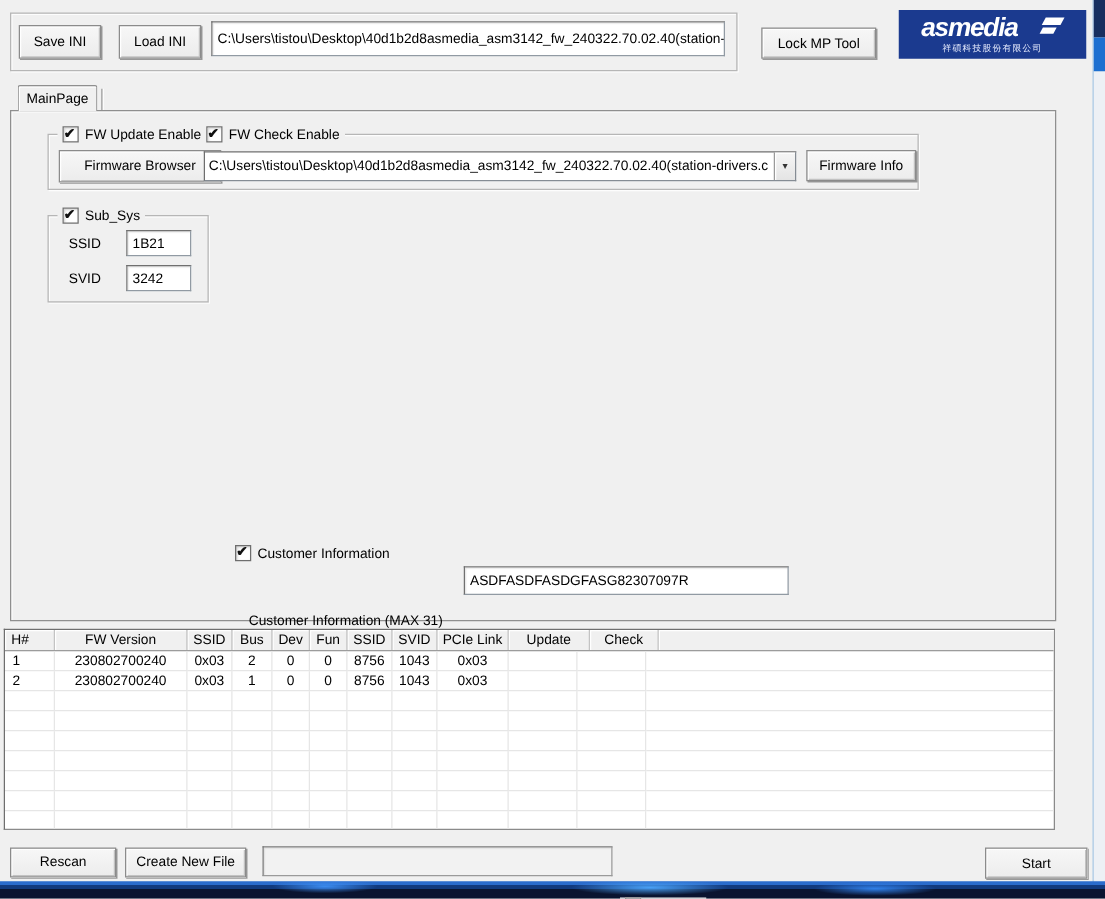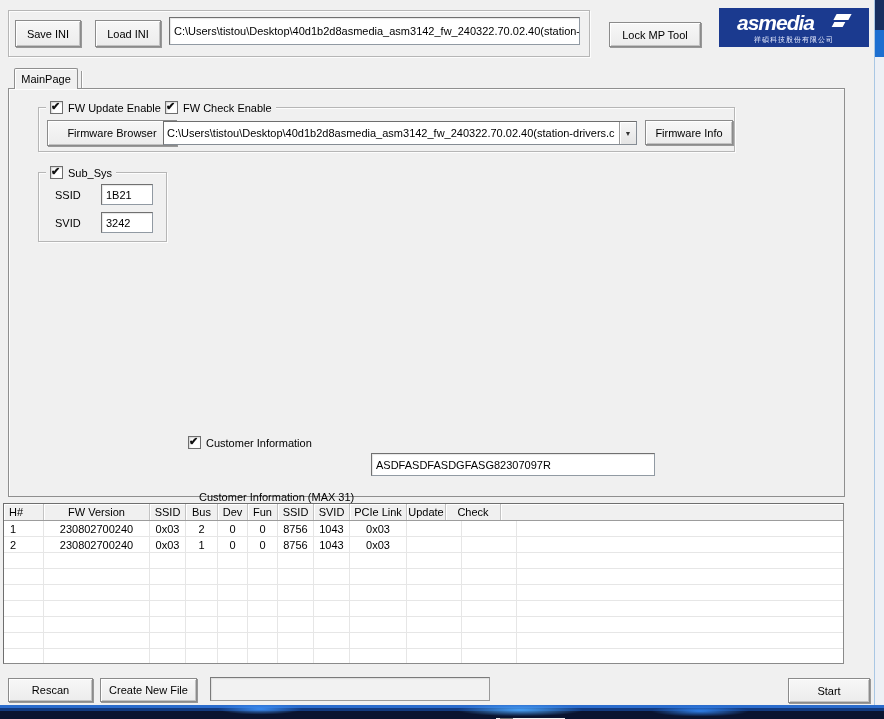--- a/index.html
+++ b/index.html
@@ -137,34 +137,34 @@
   <span class="lbl" style="left:55px;top:189px;">SSID</span>
   <div class="sunken txt" style="left:101px;top:184px;width:52px;height:21px;">1B21</div>
   <span class="lbl" style="left:55px;top:217px;">SVID</span>
   <div class="sunken txt" style="left:101px;top:212px;width:52px;height:21px;">3242</div>
 
   <div class="cblock" style="left:184px;top:436px;">
     <span class="cb checked"></span>
     <span>Customer Information</span>
   </div>
   <span class="lbl" style="left:199px;top:459px;margin-top:32px;">Customer Information (MAX 31)</span>
-  <div class="sunken txt" style="left:371px;top:453px;width:284px;height:23px;">ASDFASDFASDGFASG82307097R</div>
+  <div class="sunken txt" style="left:371px;top:453px;width:260px;height:23px;">ASDFASDFASDGFASG82307097R</div>
 
   <div class="tbl">
     <div class="thead">
         <div class="th first" style="width: 40px;">H#</div>
         <div class="th" style="width: 106px;">FW Version</div>
         <div class="th" style="width: 36px;">SSID</div>
         <div class="th" style="width: 32px;">Bus</div>
         <div class="th" style="width: 30px;">Dev</div>
         <div class="th" style="width: 30px;">Fun</div>
         <div class="th" style="width: 36px;">SSID</div>
         <div class="th" style="width: 36px;">SVID</div>
         <div class="th" style="width: 57px;">PCIe Link</div>
-        <div class="th" style="width: 39px;">Update</div>
+        <div class="th" style="width: 65px;">Update</div>
         <div class="th" style="width: 55px;">Check</div>
         <div class="th fill"></div>
       </div>
     <div>
         <div class="tr">
           <div class="td first" style="width: 40px;">1</div>
           <div class="td" style="width: 106px;">230802700240</div>
           <div class="td" style="width: 36px;">0x03</div>
           <div class="td" style="width: 32px;">2</div>
           <div class="td" style="width: 30px;">0</div>

